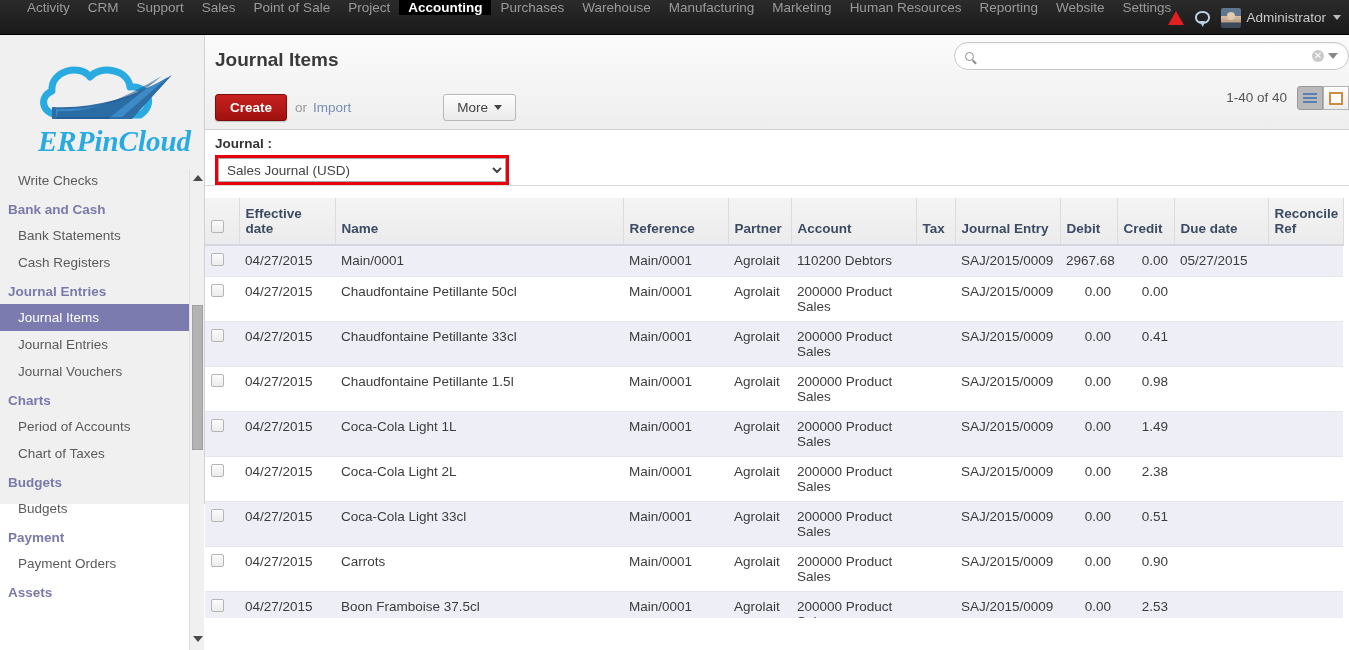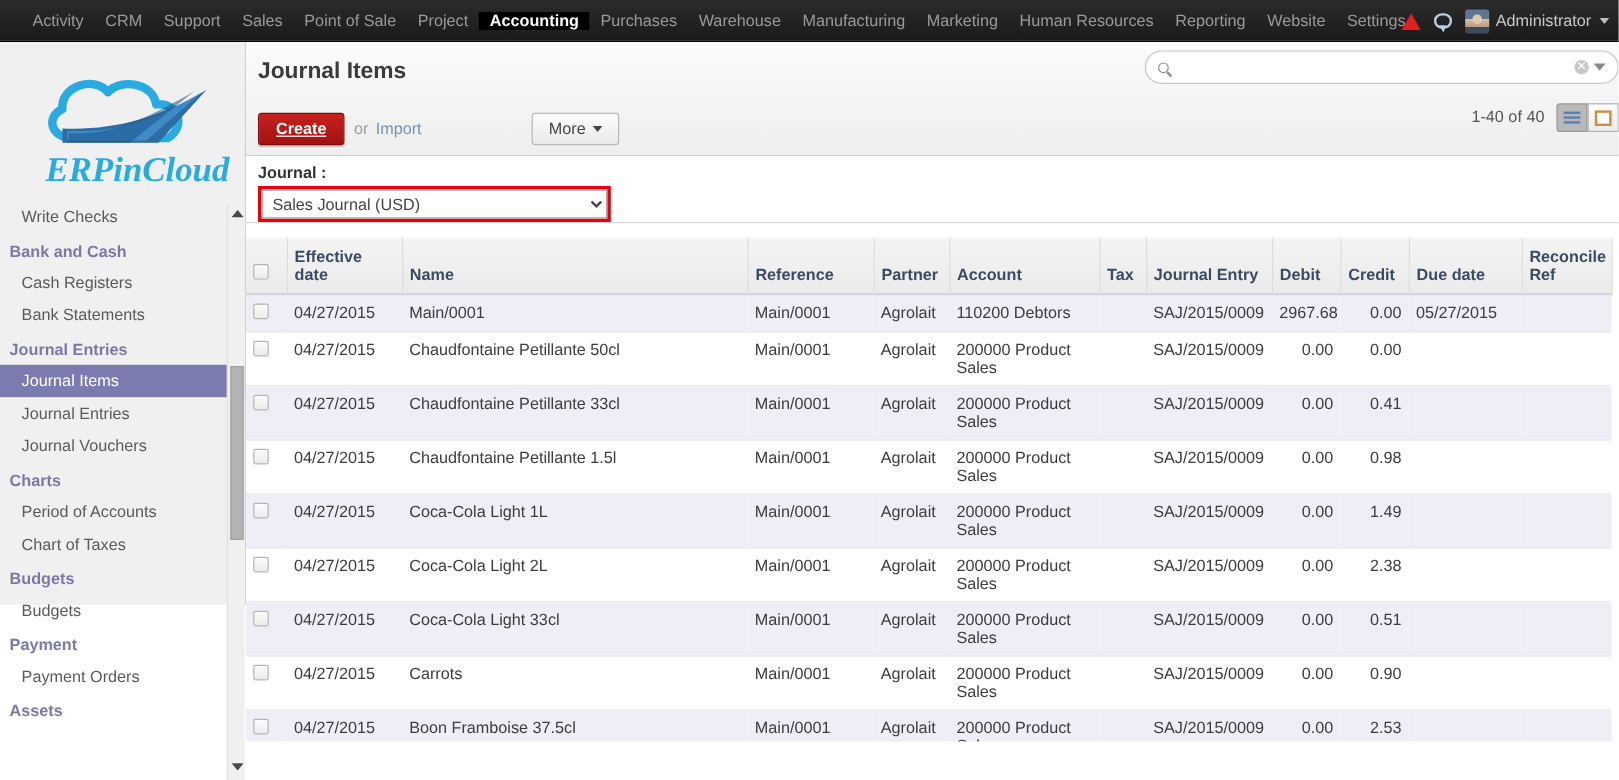--- a/index.html
+++ b/index.html
@@ -14,21 +14,21 @@
 
   
   #topbar {
     height: 35px; width: 1349px;
     background: #1f1f1f;
     background: linear-gradient(to bottom, #2b2b2b 0%, #1a1a1a 100%);
     display: flex; align-items: stretch;
     position: relative;
     border-bottom: 1px solid #000;
   }
-  #topnav { display: flex; align-items: center; margin-left: 18px; }
+  #topnav { display: flex; align-items: flex-start; margin-left: 18px; }
   .navitem {
     display: flex; align-items: center;
     padding: 0 9px;
     color: #9a9a9a;
     font-size: 13.5px;
     white-space: nowrap;
     cursor: pointer;
   }
   .navitem.active {
     background: #000;
@@ -127,21 +127,20 @@
   #action-row {
     position: absolute; left: 0; right: 0; top: 50px; height: 45px;
     display: flex; align-items: center; padding: 0 10px;
   }
   #create-btn {
     background: linear-gradient(to bottom,#c7211f 0%,#a0120f 100%);
     color: #fff; font-weight: bold; font-size: 13.5px;
     border: 1px solid #7c0c0a; border-radius: 3px;
     padding: 5px 14px; cursor: pointer;
     box-shadow: 0 1px 1px rgba(0,0,0,.2);
-    text-decoration: underline;
   }
   #or-text { color: #9a9a9a; margin: 0 6px 0 8px; font-size: 13.5px; }
   #import-link { color: #7a8fb5; cursor: pointer; font-size: 13.5px; }
   #more-btn {
     margin-left: 92px;
     background: linear-gradient(to bottom,#fdfdfd 0%,#e9e9e9 100%);
     border: 1px solid #b8b8b8; border-radius: 3px;
     padding: 5px 13px; font-size: 13.5px; color: #444; cursor: pointer;
     display: flex; align-items: center; gap: 6px;
   }
@@ -295,22 +294,22 @@
         <path d="M48 72 C30 72 26 54 40 48 C38 28 68 20 78 34 C88 22 116 26 118 44 C136 42 144 62 128 72 Z" fill="none" stroke="#29abe2" stroke-width="7" stroke-linejoin="round"></path>
         <path d="M40 76 L120 76 L160 32 C120 56 80 66 40 64 Z" fill="#2e6ca4"></path>
         <path d="M44 74 L110 74 L156 34 C116 58 82 68 44 66 Z" fill="#3f8fcc" opacity=".85"></path>
         <path d="M44 76 L96 76 L150 33 C108 57 80 70 46 68 Z" fill="#1c5488" opacity=".55"></path>
         <text x="26" y="108" font-family="'Liberation Serif',serif" font-style="italic" font-size="29" font-weight="bold" fill="#29abe2">ERPinCloud</text>
       </svg>
     </div>
     <div id="menu">
         <div class="menu-link">Write Checks</div>
         <div class="menu-section">Bank and Cash</div>
+        <div class="menu-link">Bank Statements</div>
         <div class="menu-link">Cash Registers</div>
-        <div class="menu-link">Bank Statements</div>
         <div class="menu-section">Journal Entries</div>
         <div class="menu-link active">Journal Items</div>
         <div class="menu-link">Journal Entries</div>
         <div class="menu-link">Journal Vouchers</div>
         <div class="menu-section">Charts</div>
         <div class="menu-link">Period of Accounts</div>
         <div class="menu-link">Chart of Taxes</div>
         <div class="menu-section">Budgets</div>
         <div class="menu-link">Budgets</div>
         <div class="menu-section">Payment</div>

